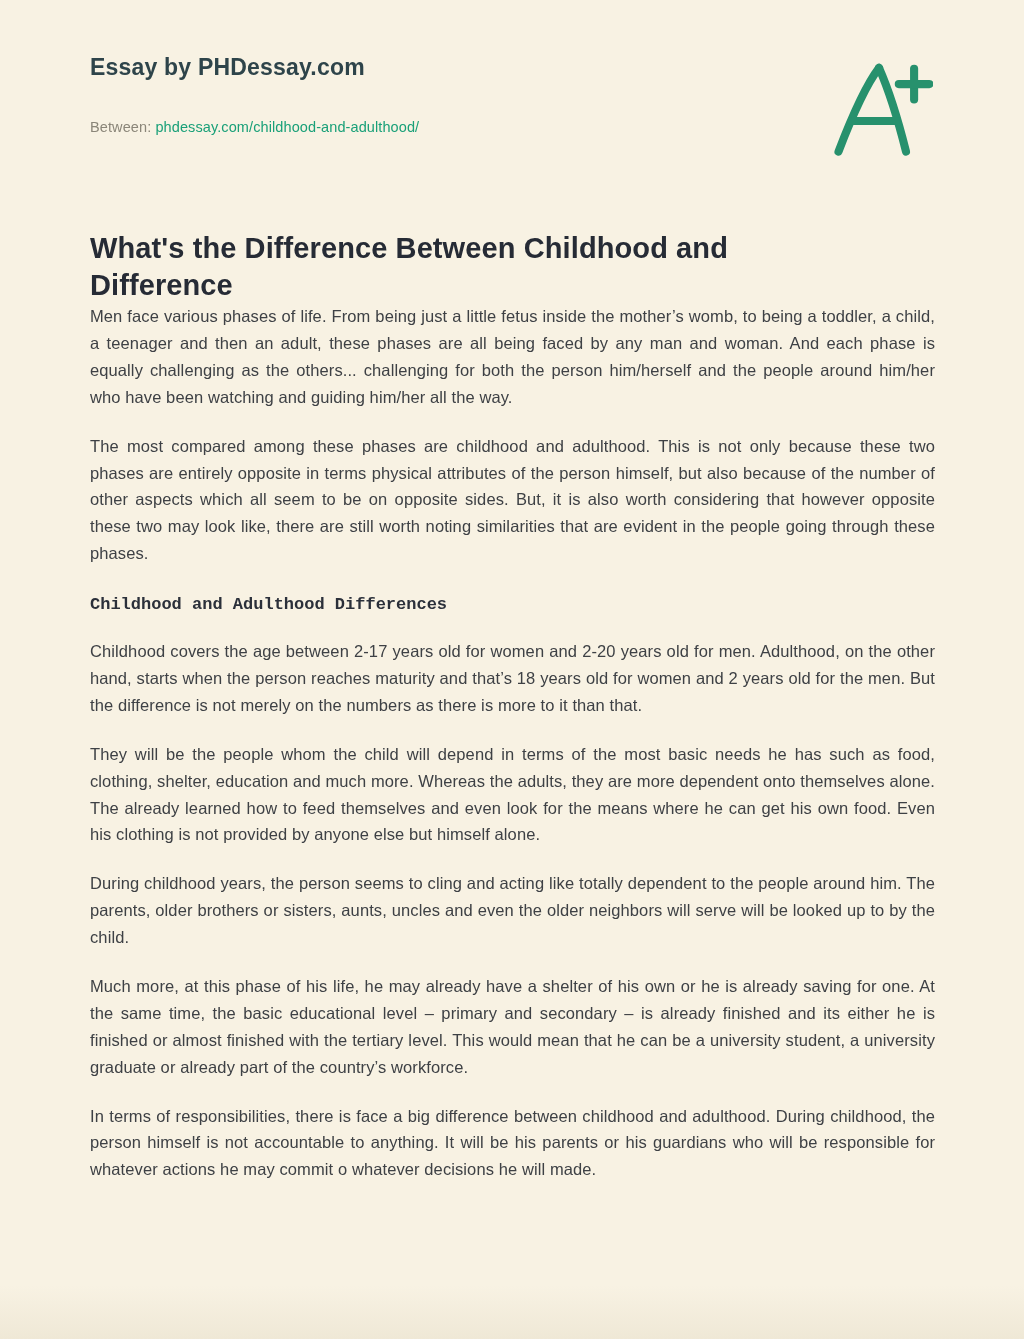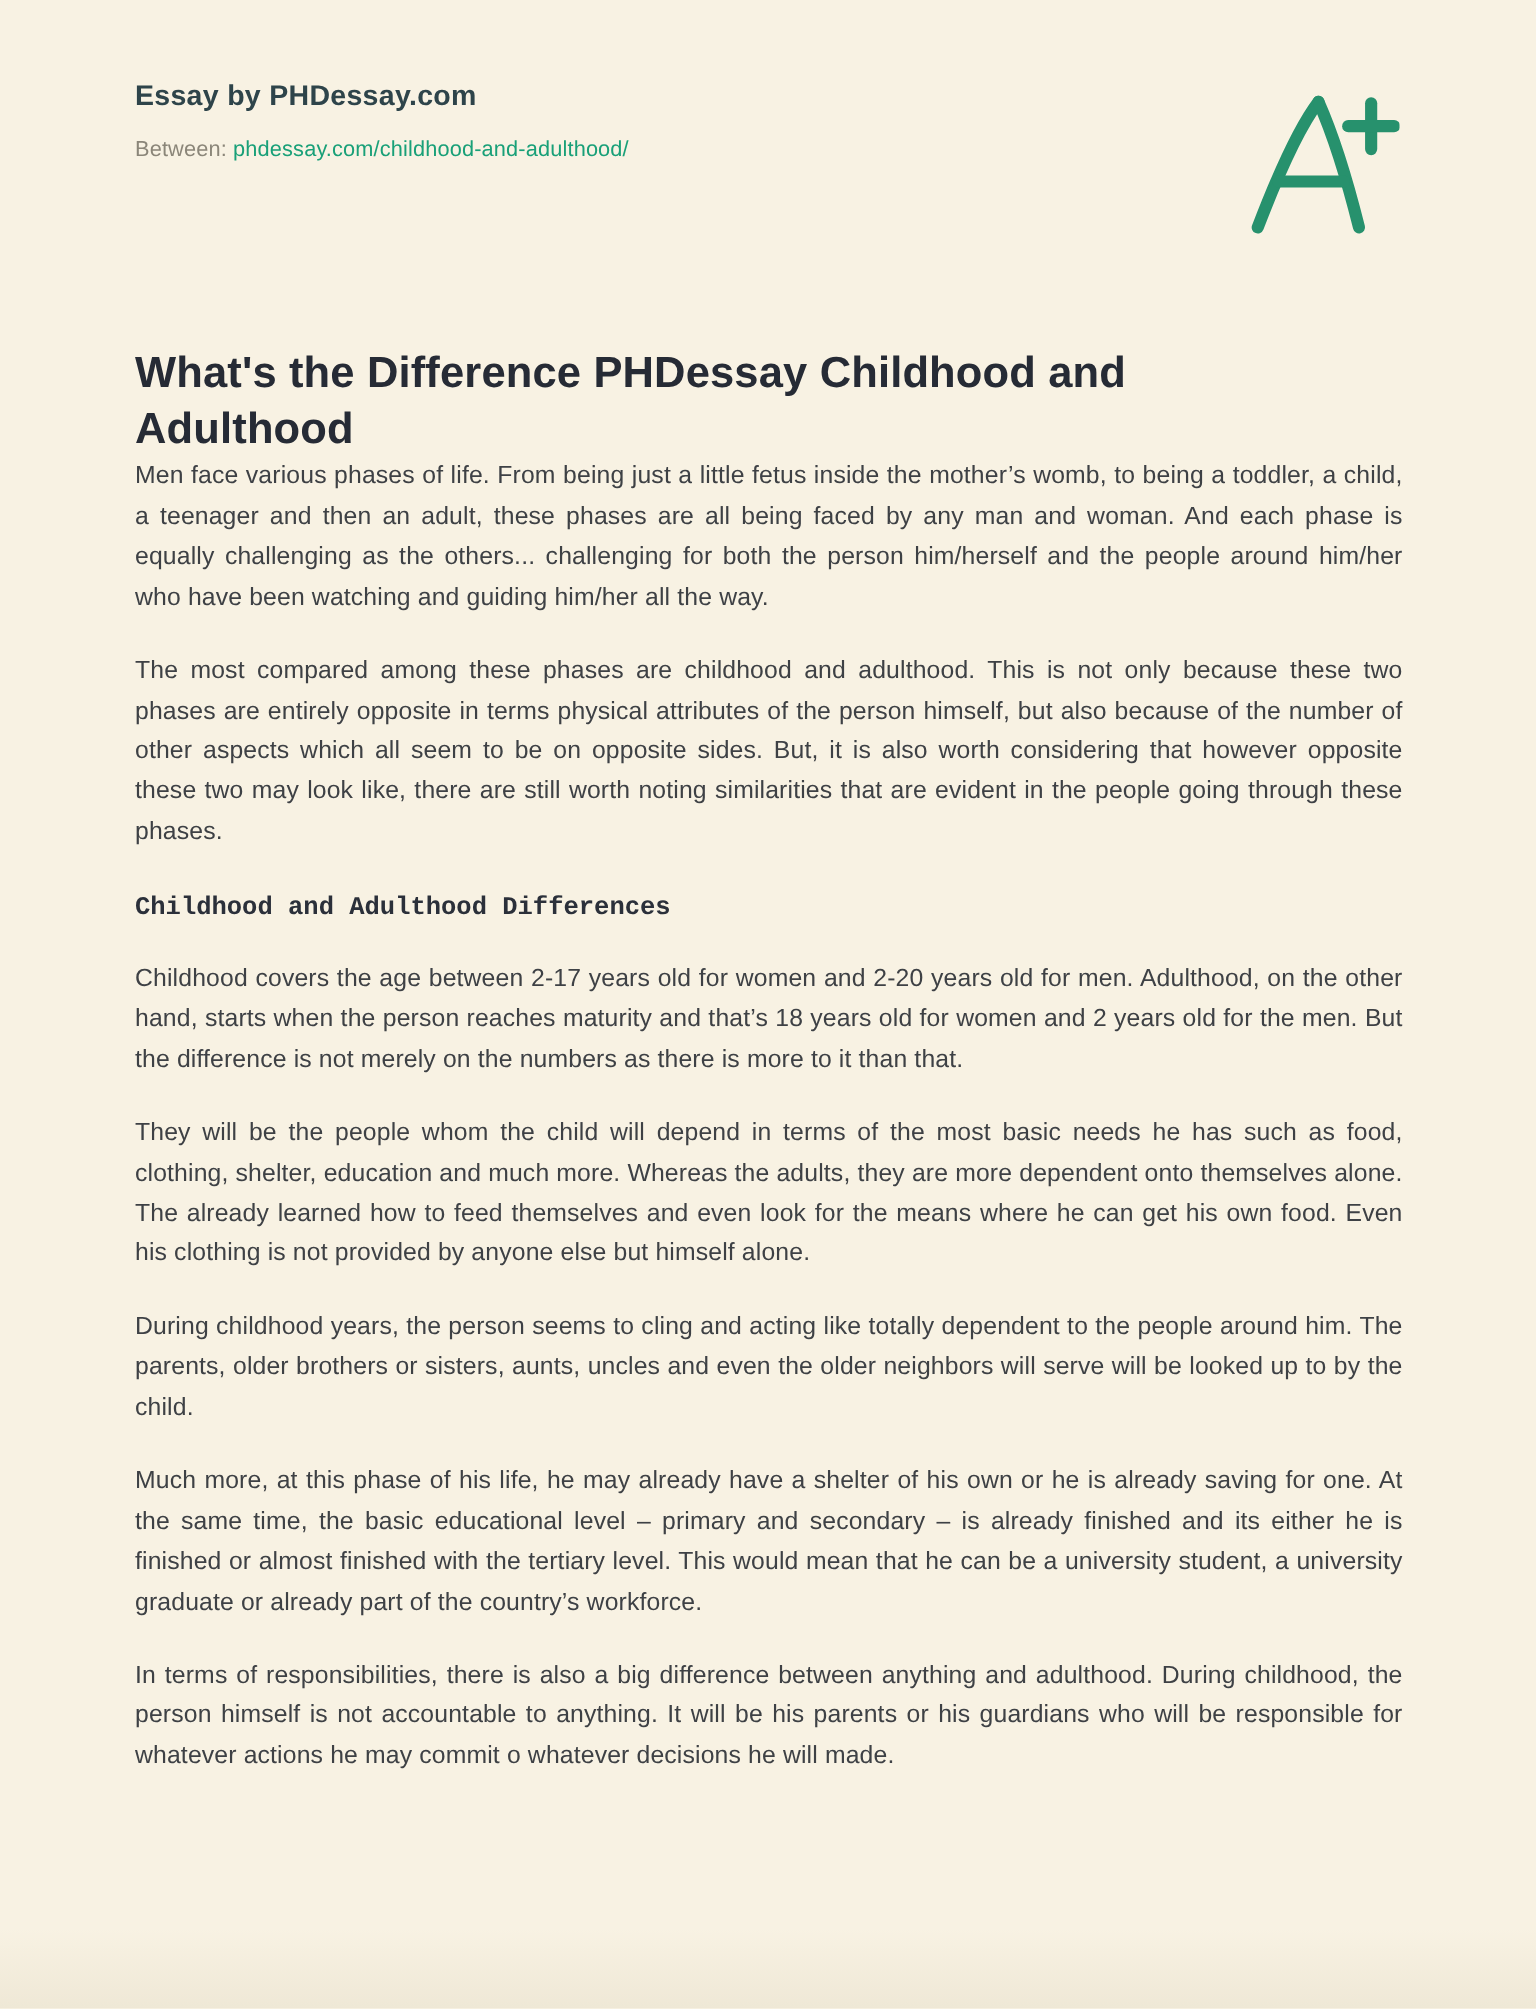--- a/index.html
+++ b/index.html
@@ -23,25 +23,25 @@
   }
   .header-row {
     display: flex;
     justify-content: space-between;
     align-items: flex-start;
   }
   .header-left {
     padding-top: 4px;
   }
   .site-title {
-    font-size: 19px;
+    font-size: 23px;
     font-weight: bold;
     color: #2e444a;
     letter-spacing: 0.2px;
-    margin: 0 0 16px 0;
+    margin: 0 0 38px 0;
   }
   .source-line {
     font-size: 14.5px;
     color: #8b8679;
     letter-spacing: 0.1px;
   }
   .source-link {
     color: #19a078;
     text-decoration: none;
     cursor: pointer;
@@ -105,28 +105,28 @@
           <path d="M 30 70 L 79 70"></path>
 
           <path d="M 99 12 L 99 46"></path>
 
           <path d="M 82 29 L 116 29"></path>
         </g>
       </svg>
     </div>
   </div>
 
-  <h1 class="article-title">What's the Difference PHDessay Childhood and Adulthood</h1>
+  <h1 class="article-title">What's the Difference Between Childhood and Difference</h1>
 
   <div class="article-body">
     <p>Men face various phases of life. From being just a little fetus inside the mother’s womb, to being a toddler, a child, a teenager and then an adult, these phases are all being faced by any man and woman. And each phase is equally challenging as the others... challenging for both the person him/herself and the people around him/her who have been watching and guiding him/her all the way.</p>
     <p>The most compared among these phases are childhood and adulthood. This is not only because these two phases are entirely opposite in terms physical attributes of the person himself, but also because of the number of other aspects which all seem to be on opposite sides. But, it is also worth considering that however opposite these two may look like, there are still worth noting similarities that are evident in the people going through these phases.</p>
 
     <h2 class="section-heading">Childhood and Adulthood Differences</h2>
 
     <p>Childhood covers the age between 2-17 years old for women and 2-20 years old for men. Adulthood, on the other hand, starts when the person reaches maturity and that’s 18 years old for women and 2 years old for the men. But the difference is not merely on the numbers as there is more to it than that.</p>
     <p>They will be the people whom the child will depend in terms of the most basic needs he has such as food, clothing, shelter, education and much more. Whereas the adults, they are more dependent onto themselves alone. The already learned how to feed themselves and even look for the means where he can get his own food. Even his clothing is not provided by anyone else but himself alone.</p>
     <p>During childhood years, the person seems to cling and acting like totally dependent to the people around him. The parents, older brothers or sisters, aunts, uncles and even the older neighbors will serve will be looked up to by the child.</p>
     <p>Much more, at this phase of his life, he may already have a shelter of his own or he is already saving for one. At the same time, the basic educational level – primary and secondary – is already finished and its either he is finished or almost finished with the tertiary level. This would mean that he can be a university student, a university graduate or already part of the country’s workforce.</p>
-    <p>In terms of responsibilities, there is also a big difference between anything and adulthood. During childhood, the person himself is not accountable to anything. It will be his parents or his guardians who will be responsible for whatever actions he may commit o whatever decisions he will made.</p>
+    <p>In terms of responsibilities, there is face a big difference between childhood and adulthood. During childhood, the person himself is not accountable to anything. It will be his parents or his guardians who will be responsible for whatever actions he may commit o whatever decisions he will made.</p>
   </div>
 
 </div>
 
 </body></html>

